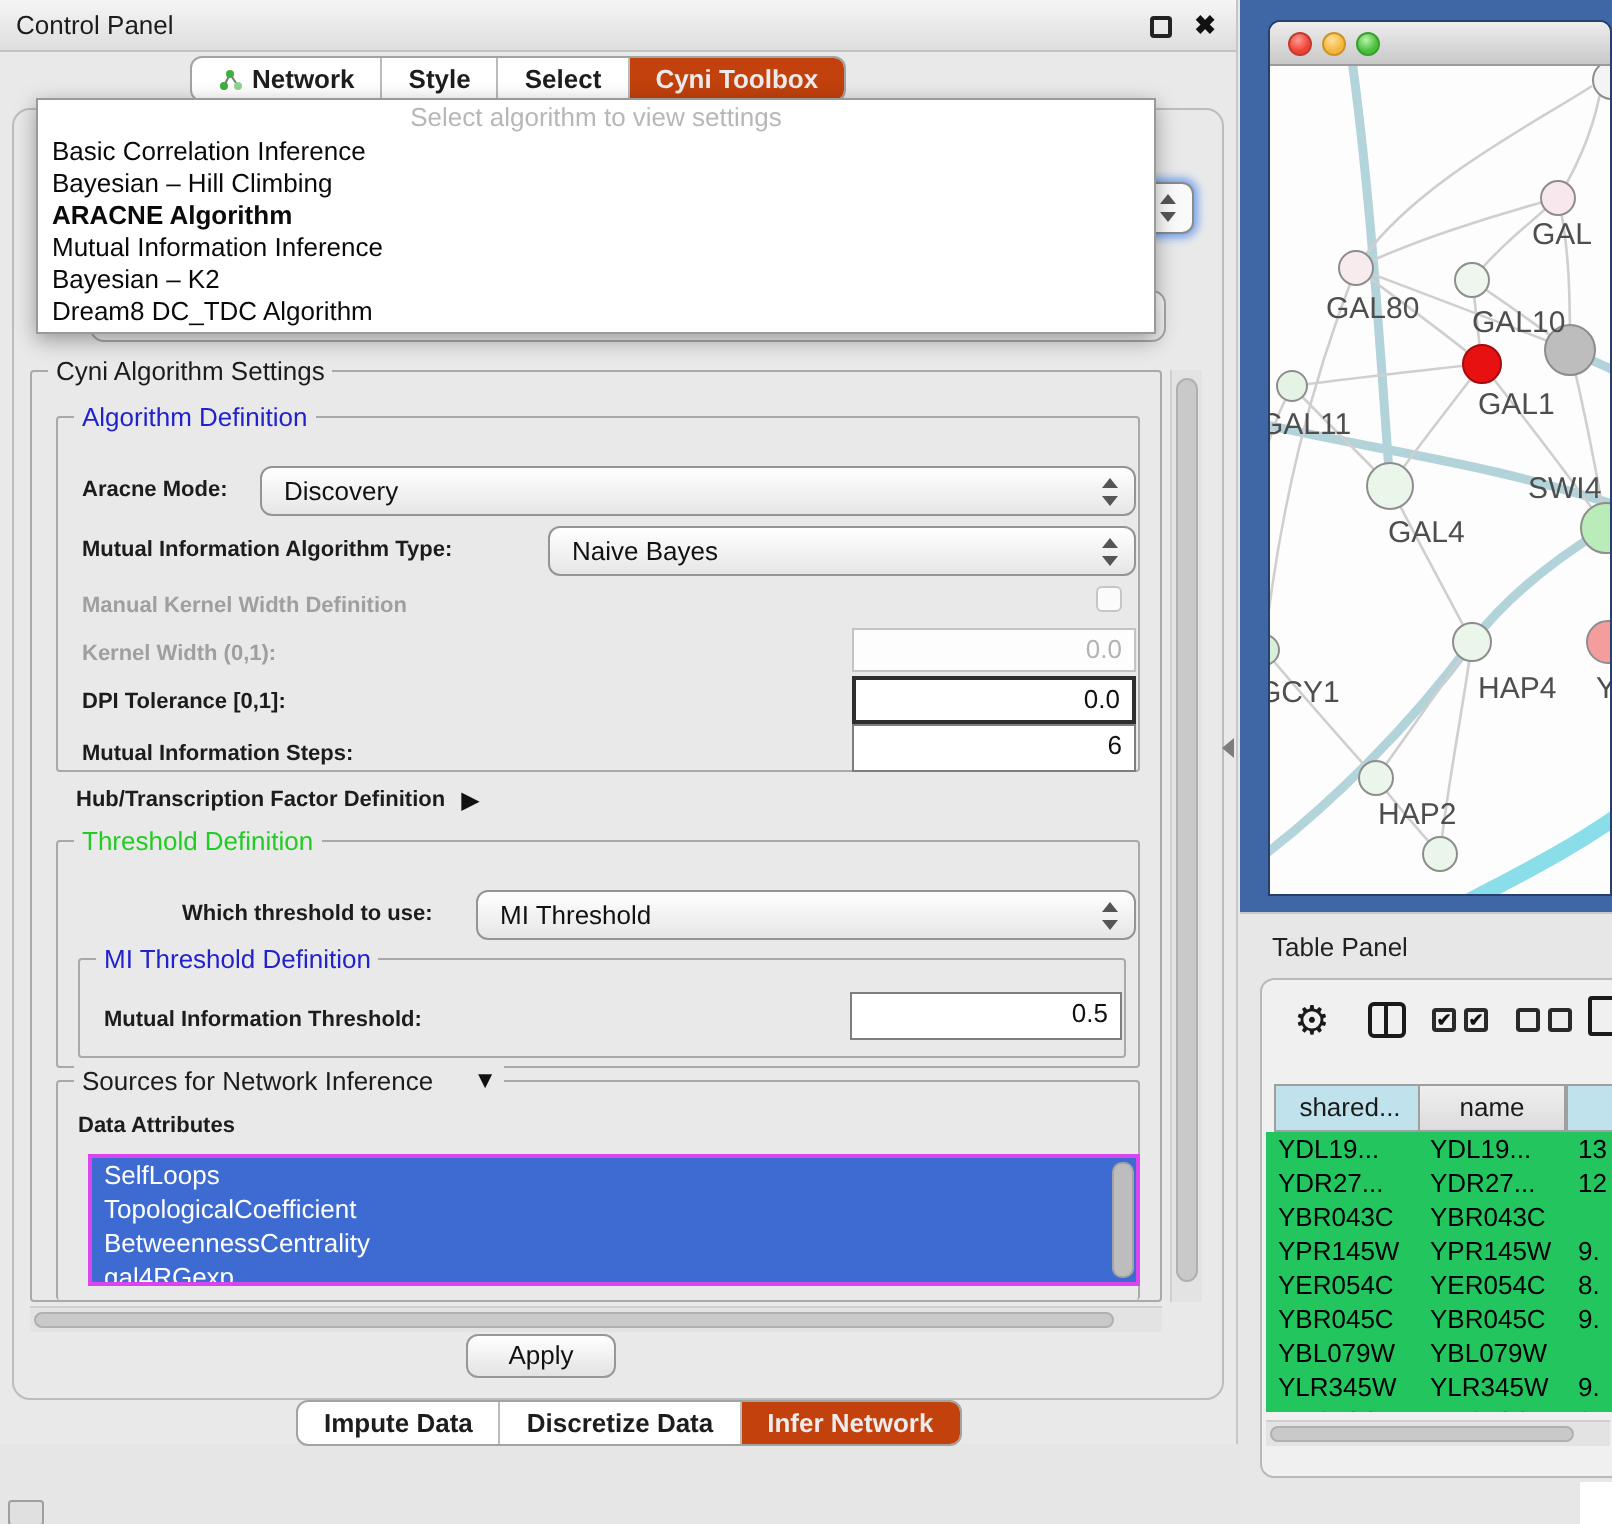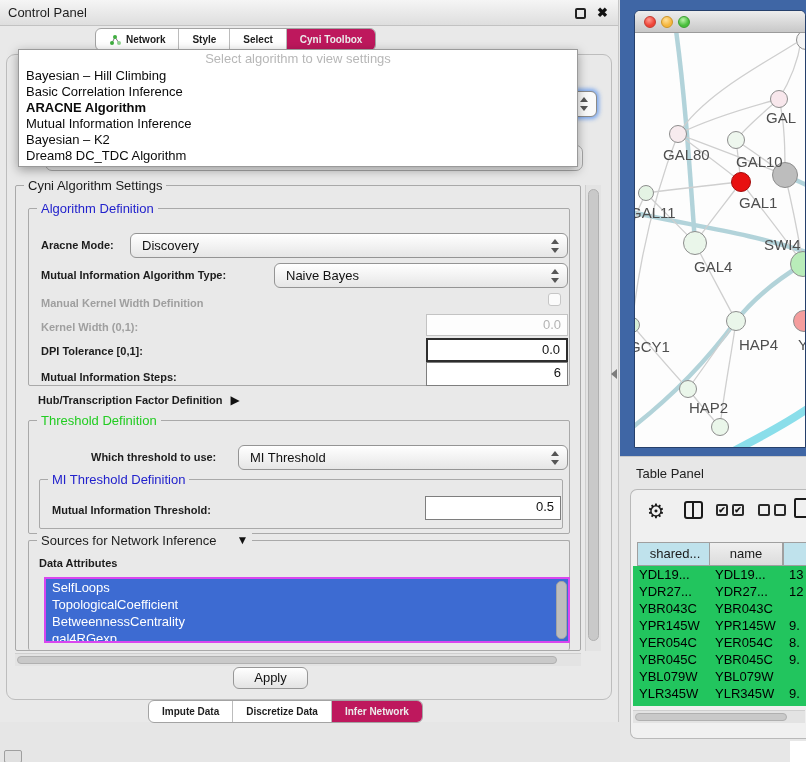--- a/index.html
+++ b/index.html
@@ -7,23 +7,23 @@
   body{position:relative;overflow:hidden;font-family:"Liberation Sans",sans-serif;background:#e6e6e6;}
 
   
   #cp-window{position:absolute;left:0;top:8;width:618px;height:722px;background:#e9e9e9;box-shadow:1px 0 0 #c6c6c6;}
   .titlebar{position:absolute;left:0;top:0;width:618px;height:26px;background:linear-gradient(#f5f5f5,#dedede);border-bottom:1px solid #c2c2c2;}
   .titlebar .ttl{position:absolute;left:8px;top:0;line-height:26px;font-size:13px;color:#1c1c1c;}
   .float-btn{position:absolute;right:32px;top:8px;width:11px;height:11px;border:2px solid #222;border-radius:2px;}
   .close-btn{position:absolute;right:10px;top:4px;font-size:13px;font-weight:bold;color:#111;line-height:18px;}
 
   .tabset{position:absolute;display:flex;background:#fff;border:1px solid #a3a3a3;border-radius:6px;overflow:hidden;height:23px;}
-  .tab{font-size:10px;font-weight:bold;color:#1d1d1d;line-height:21px;padding:0 13px;border-right:1px solid #bcbcbc;display:flex;align-items:center;gap:5px;white-space:nowrap;}
+  .tab{font-size:13px;font-weight:bold;color:#1d1d1d;line-height:21px;padding:0 13px;border-right:1px solid #bcbcbc;display:flex;align-items:center;gap:5px;white-space:nowrap;}
   .tab:last-child{border-right:none;}
-  .tab.sel{background:#be185d;color:#ececec;}
+  .tab.sel{background:#c2410c;color:#ececec;}
 
   .content-panel{position:absolute;left:6px;top:54px;width:606px;height:646px;background:#e9e9e9;border:1px solid #bdbdbd;border-radius:9px;}
 
   
   .focus-combo{position:absolute;left:290px;top:36px;width:300px;height:26px;border:1px solid #8a8a8a;border-radius:6px;background:#fafafa;box-shadow:0 0 4px 2px rgba(96,150,238,.85);z-index:1;}
   .bg-combo{position:absolute;left:38px;top:90px;width:538px;height:26px;border:1px solid #a8a8a8;border-radius:7px;background:linear-gradient(#fcfcfc,#ececec);z-index:1;font-size:13px;line-height:25px;padding-left:11px;color:#a9a9a9;}
 
   
   .grp{position:absolute;border:1px solid #a9a9a9;border-radius:2px;}
   .legend{position:absolute;top:-8px;left:8px;background:#e9e9e9;padding:0 4px;font-size:13px;color:#1c1c1c;line-height:15px;white-space:nowrap;}
@@ -222,23 +222,23 @@
         <span class="thumb" style="width:540px;"></span>
       </div>
 
     <button class="applybtn">Apply</button>
   </div>
 
   <div class="popup">
     <div class="ph">Select algorithm to view settings</div>
     <div>
 
+        <div class="pitem">Basic Correlation Inference</div>
+
         <div class="pitem">Bayesian – Hill Climbing</div>
-
-        <div class="pitem">Basic Correlation Inference</div>
 
         <div class="pitem bold">ARACNE Algorithm</div>
 
         <div class="pitem">Mutual Information Inference</div>
 
         <div class="pitem">Bayesian – K2</div>
 
         <div class="pitem">Dream8 DC_TDC Algorithm</div>
       </div>
   </div>

